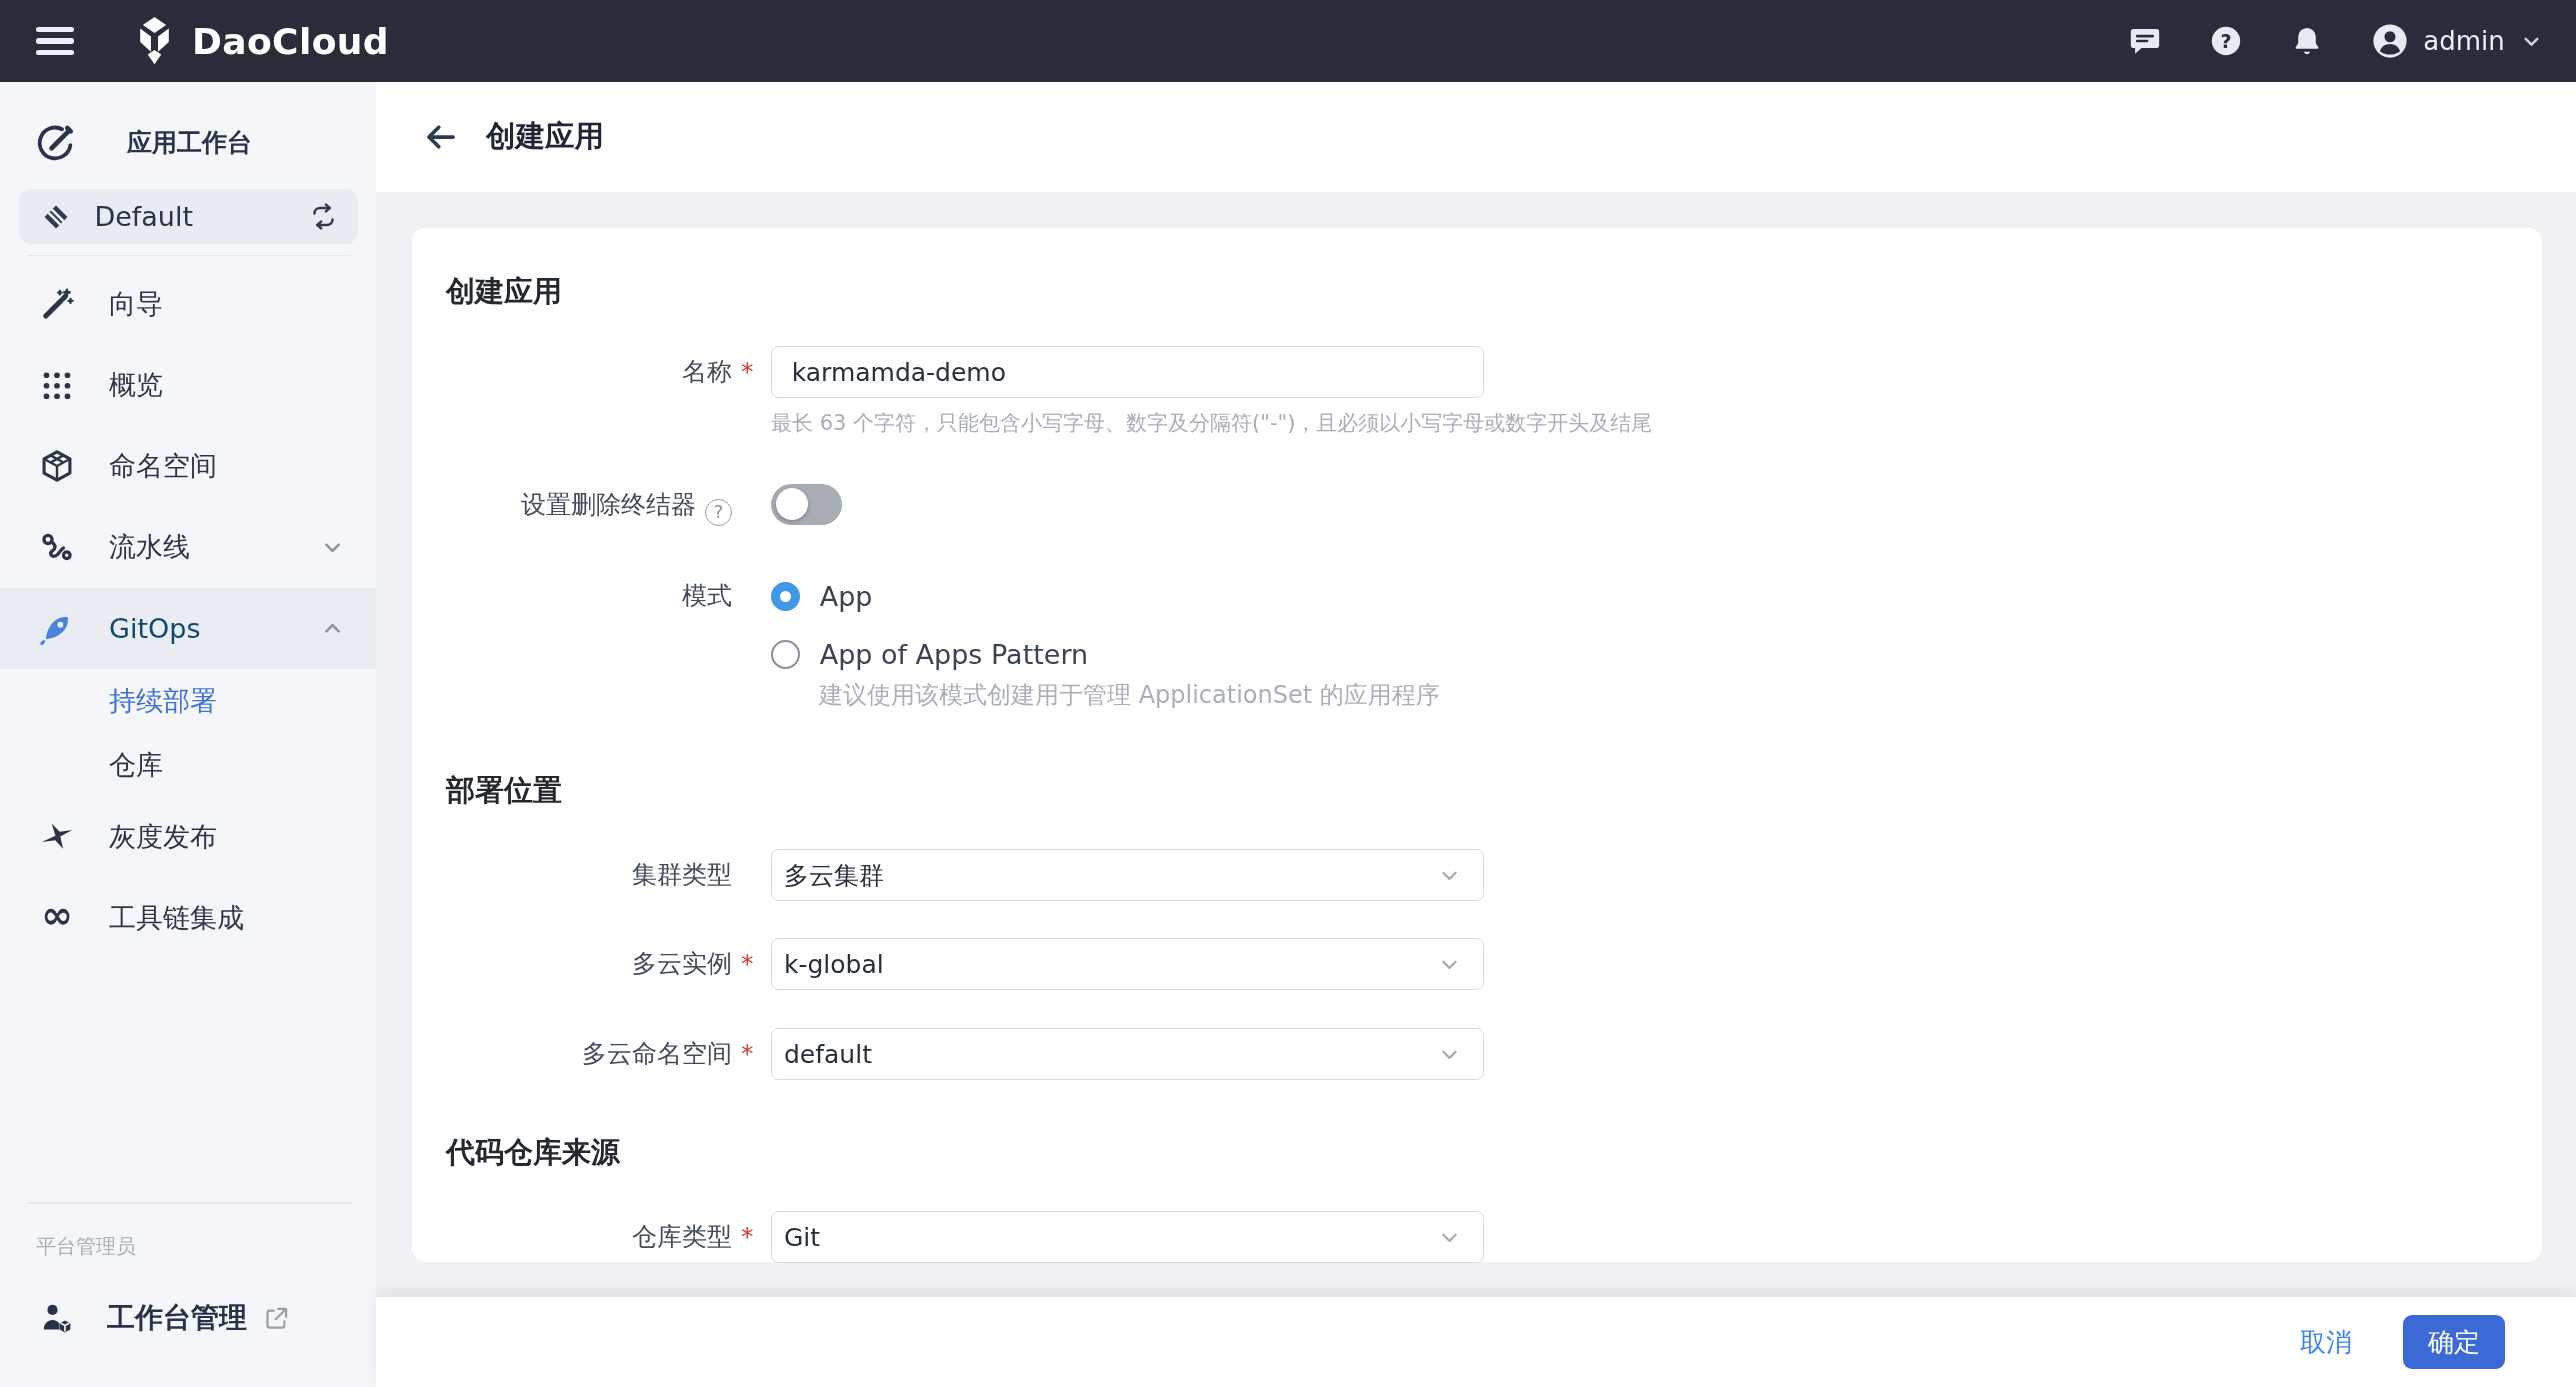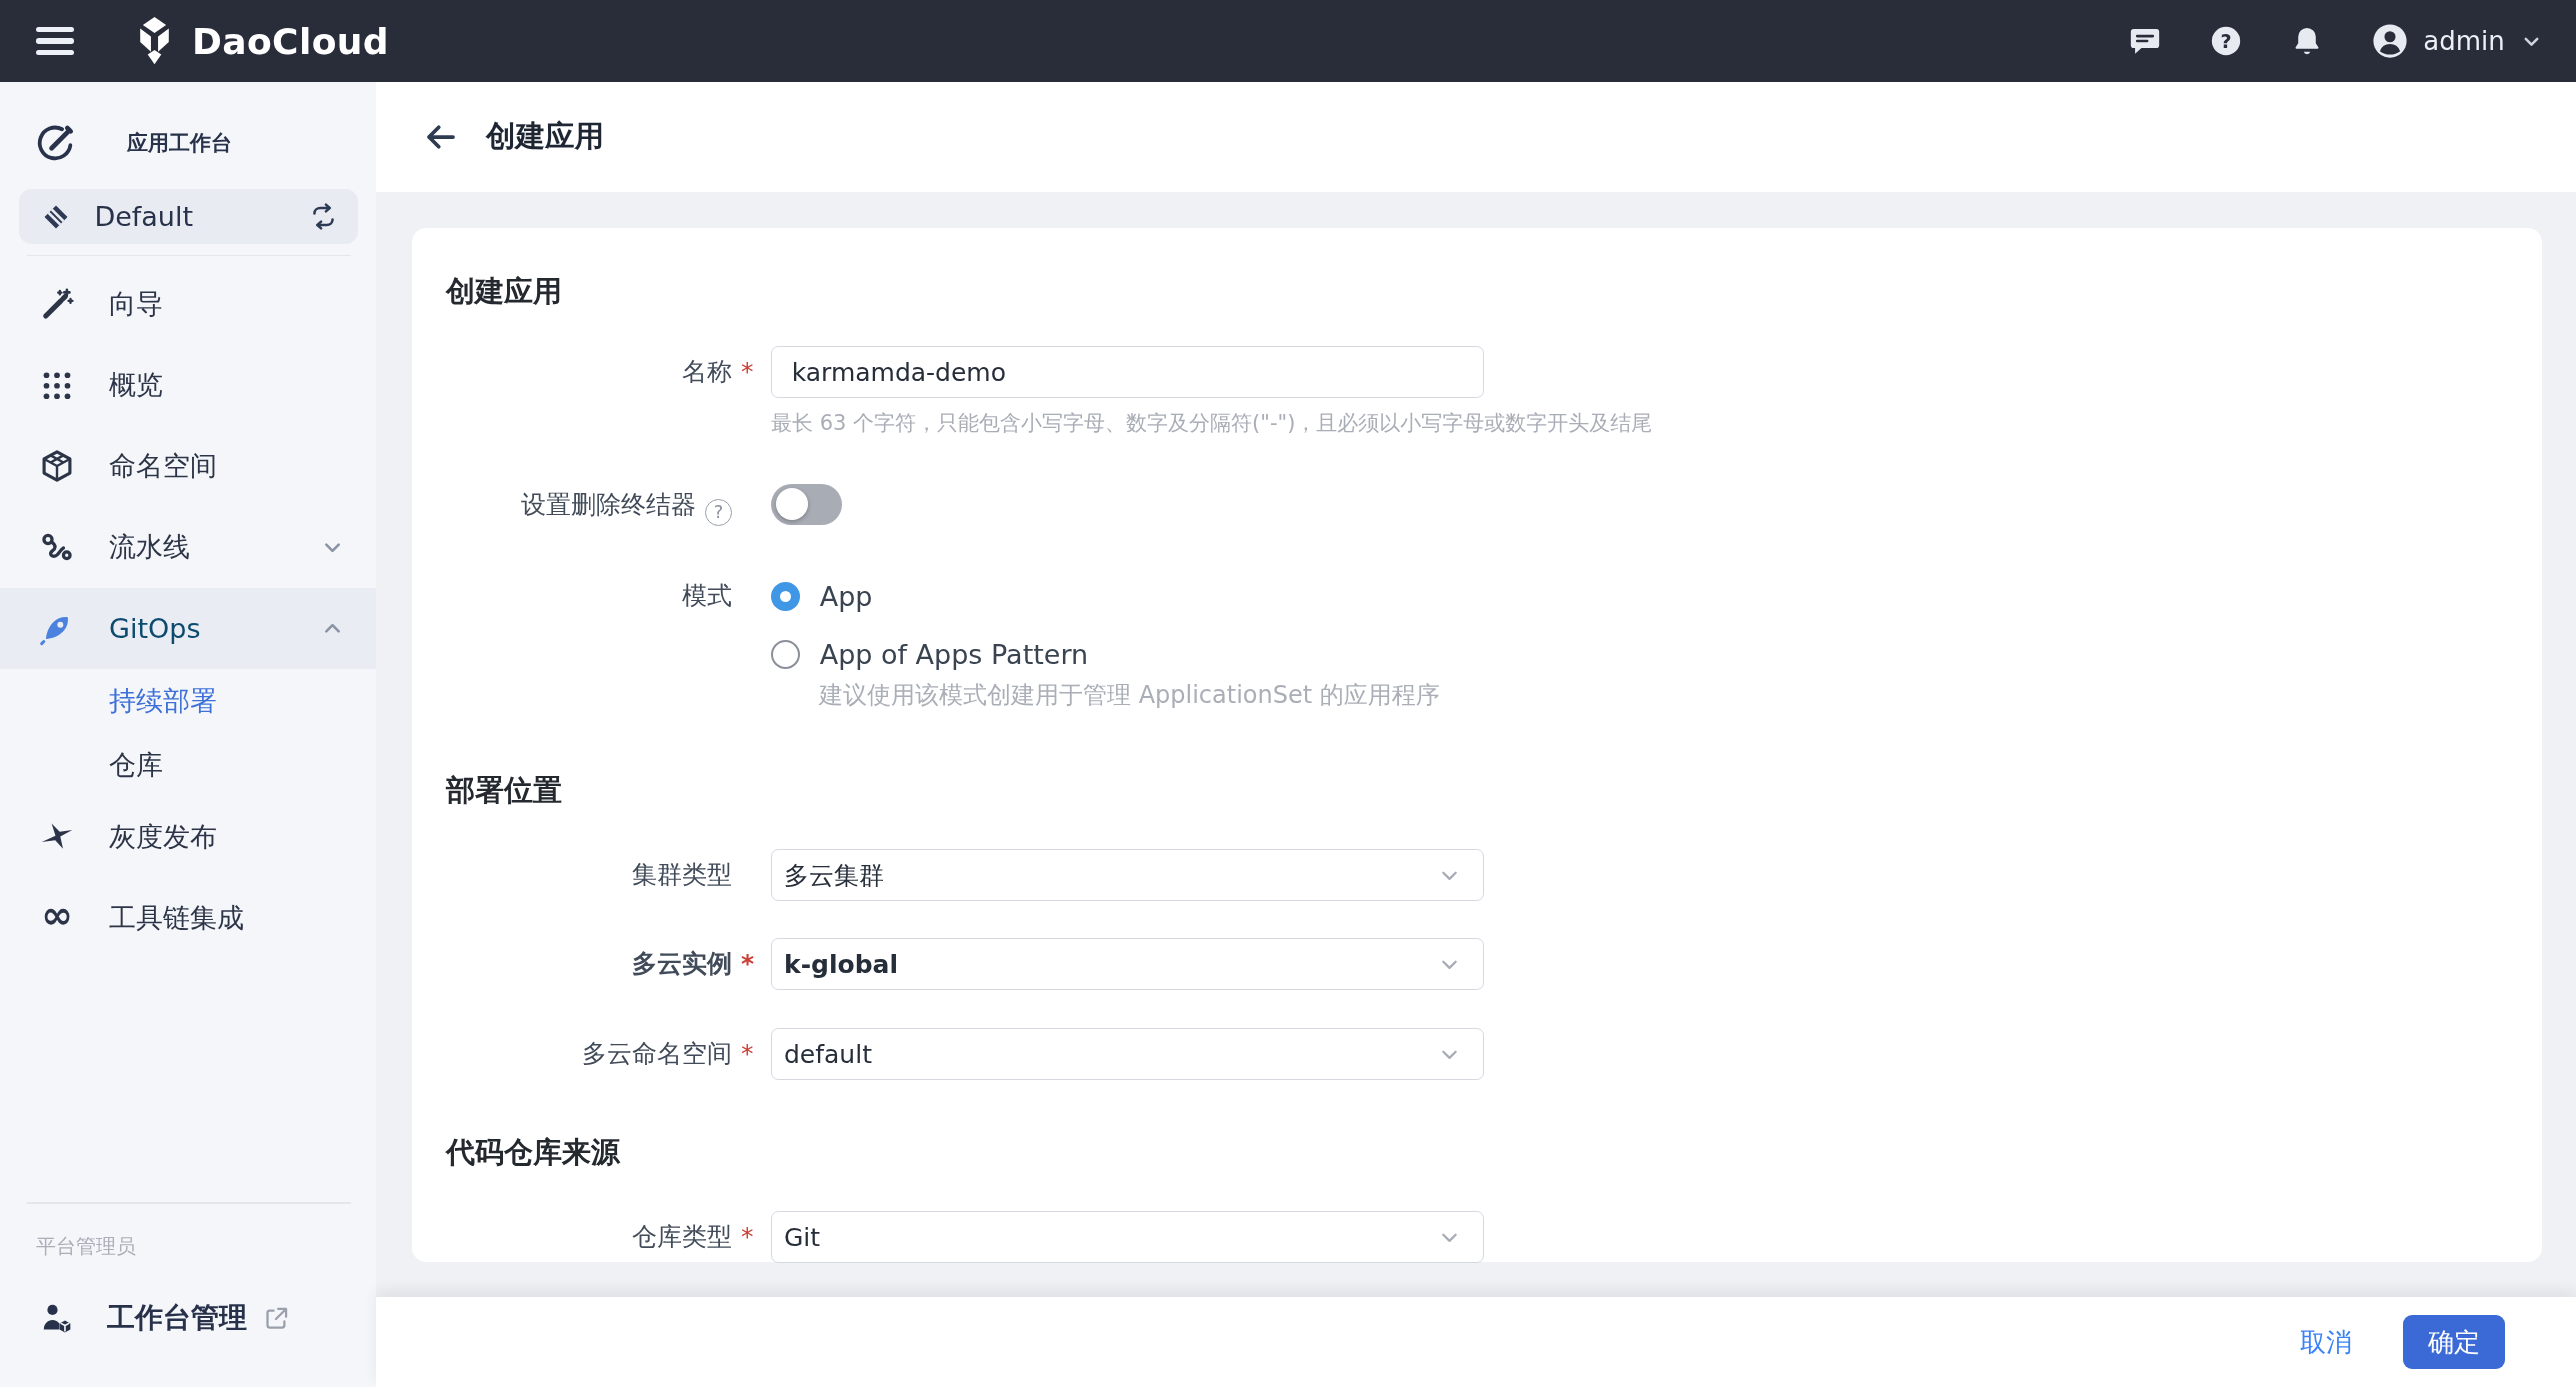--- a/index.html
+++ b/index.html
@@ -15,21 +15,21 @@
   .brand-text{font-size:36px;font-weight:bold;color:#ffffff;letter-spacing:0.4px;}
   .topbar-right{margin-left:auto;display:flex;align-items:center;gap:47px;}
   .tb-icon{width:34px;height:34px;display:inline-flex;cursor:pointer;}
   .user{display:flex;align-items:center;gap:14.3px;cursor:pointer;}
   .username{font-size:26px;color:#eceff5;}
 
   
   .shell{flex:1;display:flex;min-height:0;}
   .sidebar{width:376px;flex-shrink:0;background:#f5f6fa;display:flex;flex-direction:column;color:#2c3547;}
   .ws-header{margin:39px 0 0 34px;display:flex;align-items:center;gap:50px;}
-  .ws-header .txt{font-size:21px;font-weight:bold;color:#28324a;}
+  .ws-header .txt{font-size:25px;font-weight:bold;color:#28324a;}
   .ws-chip{margin:25px 18px 0 19px;height:55px;border-radius:12.5px;background:#e9ebf2;display:flex;align-items:center;padding:0 19.7px 0 22.4px;gap:23px;cursor:pointer;}
   .ws-chip .txt{font-size:27px;color:#28324a;flex:1;}
   .sb-divider{height:1.8px;background:#e4e6ec;margin:10.7px 25px 0 27px;}
   nav{margin-top:7.2px;}
   .nav-item{height:81px;display:flex;align-items:center;padding:0 30px 0 39px;cursor:pointer;font-size:27px;color:#2c3547;}
   .nav-item .nicon{width:36px;height:36px;display:inline-flex;justify-content:center;margin-right:34px;color:#2c3547;flex-shrink:0;}
   .nav-item .chev{margin-left:auto;color:#8a94a4;display:inline-flex;}
   .nav-item.active{background:#e9ecf3;color:#0c4a6e;}
   .nav-item.active .nicon{color:#4b82dd;}
   .sub-item{height:64px;display:flex;align-items:center;padding-left:109px;font-size:27px;color:#2c3547;cursor:pointer;}
@@ -350,21 +350,21 @@
                 <span class="val">多云集群</span>
                 <span class="sch">
                   <svg viewBox="0 0 24 24" width="27" height="27" fill="none" stroke="currentColor" stroke-width="2" stroke-linecap="round" stroke-linejoin="round">
                       <path d="M6.5 9.5 12 15l5.5-5.5"></path>
                     </svg>
                 </span>
               </div>
             </div>
           </div>
 
-          <div class="row" style="margin-bottom:38px;font-weight:bold;">
+          <div class="row" style="margin-bottom:38px;">
             <div class="lbl lh58">多云实例</div>
             <div class="req lh58">*</div>
             <div class="ctl">
               <div class="select">
                 <span class="val">k-global</span>
                 <span class="sch">
                   <svg viewBox="0 0 24 24" width="27" height="27" fill="none" stroke="currentColor" stroke-width="2" stroke-linecap="round" stroke-linejoin="round">
                       <path d="M6.5 9.5 12 15l5.5-5.5"></path>
                     </svg>
                 </span>

